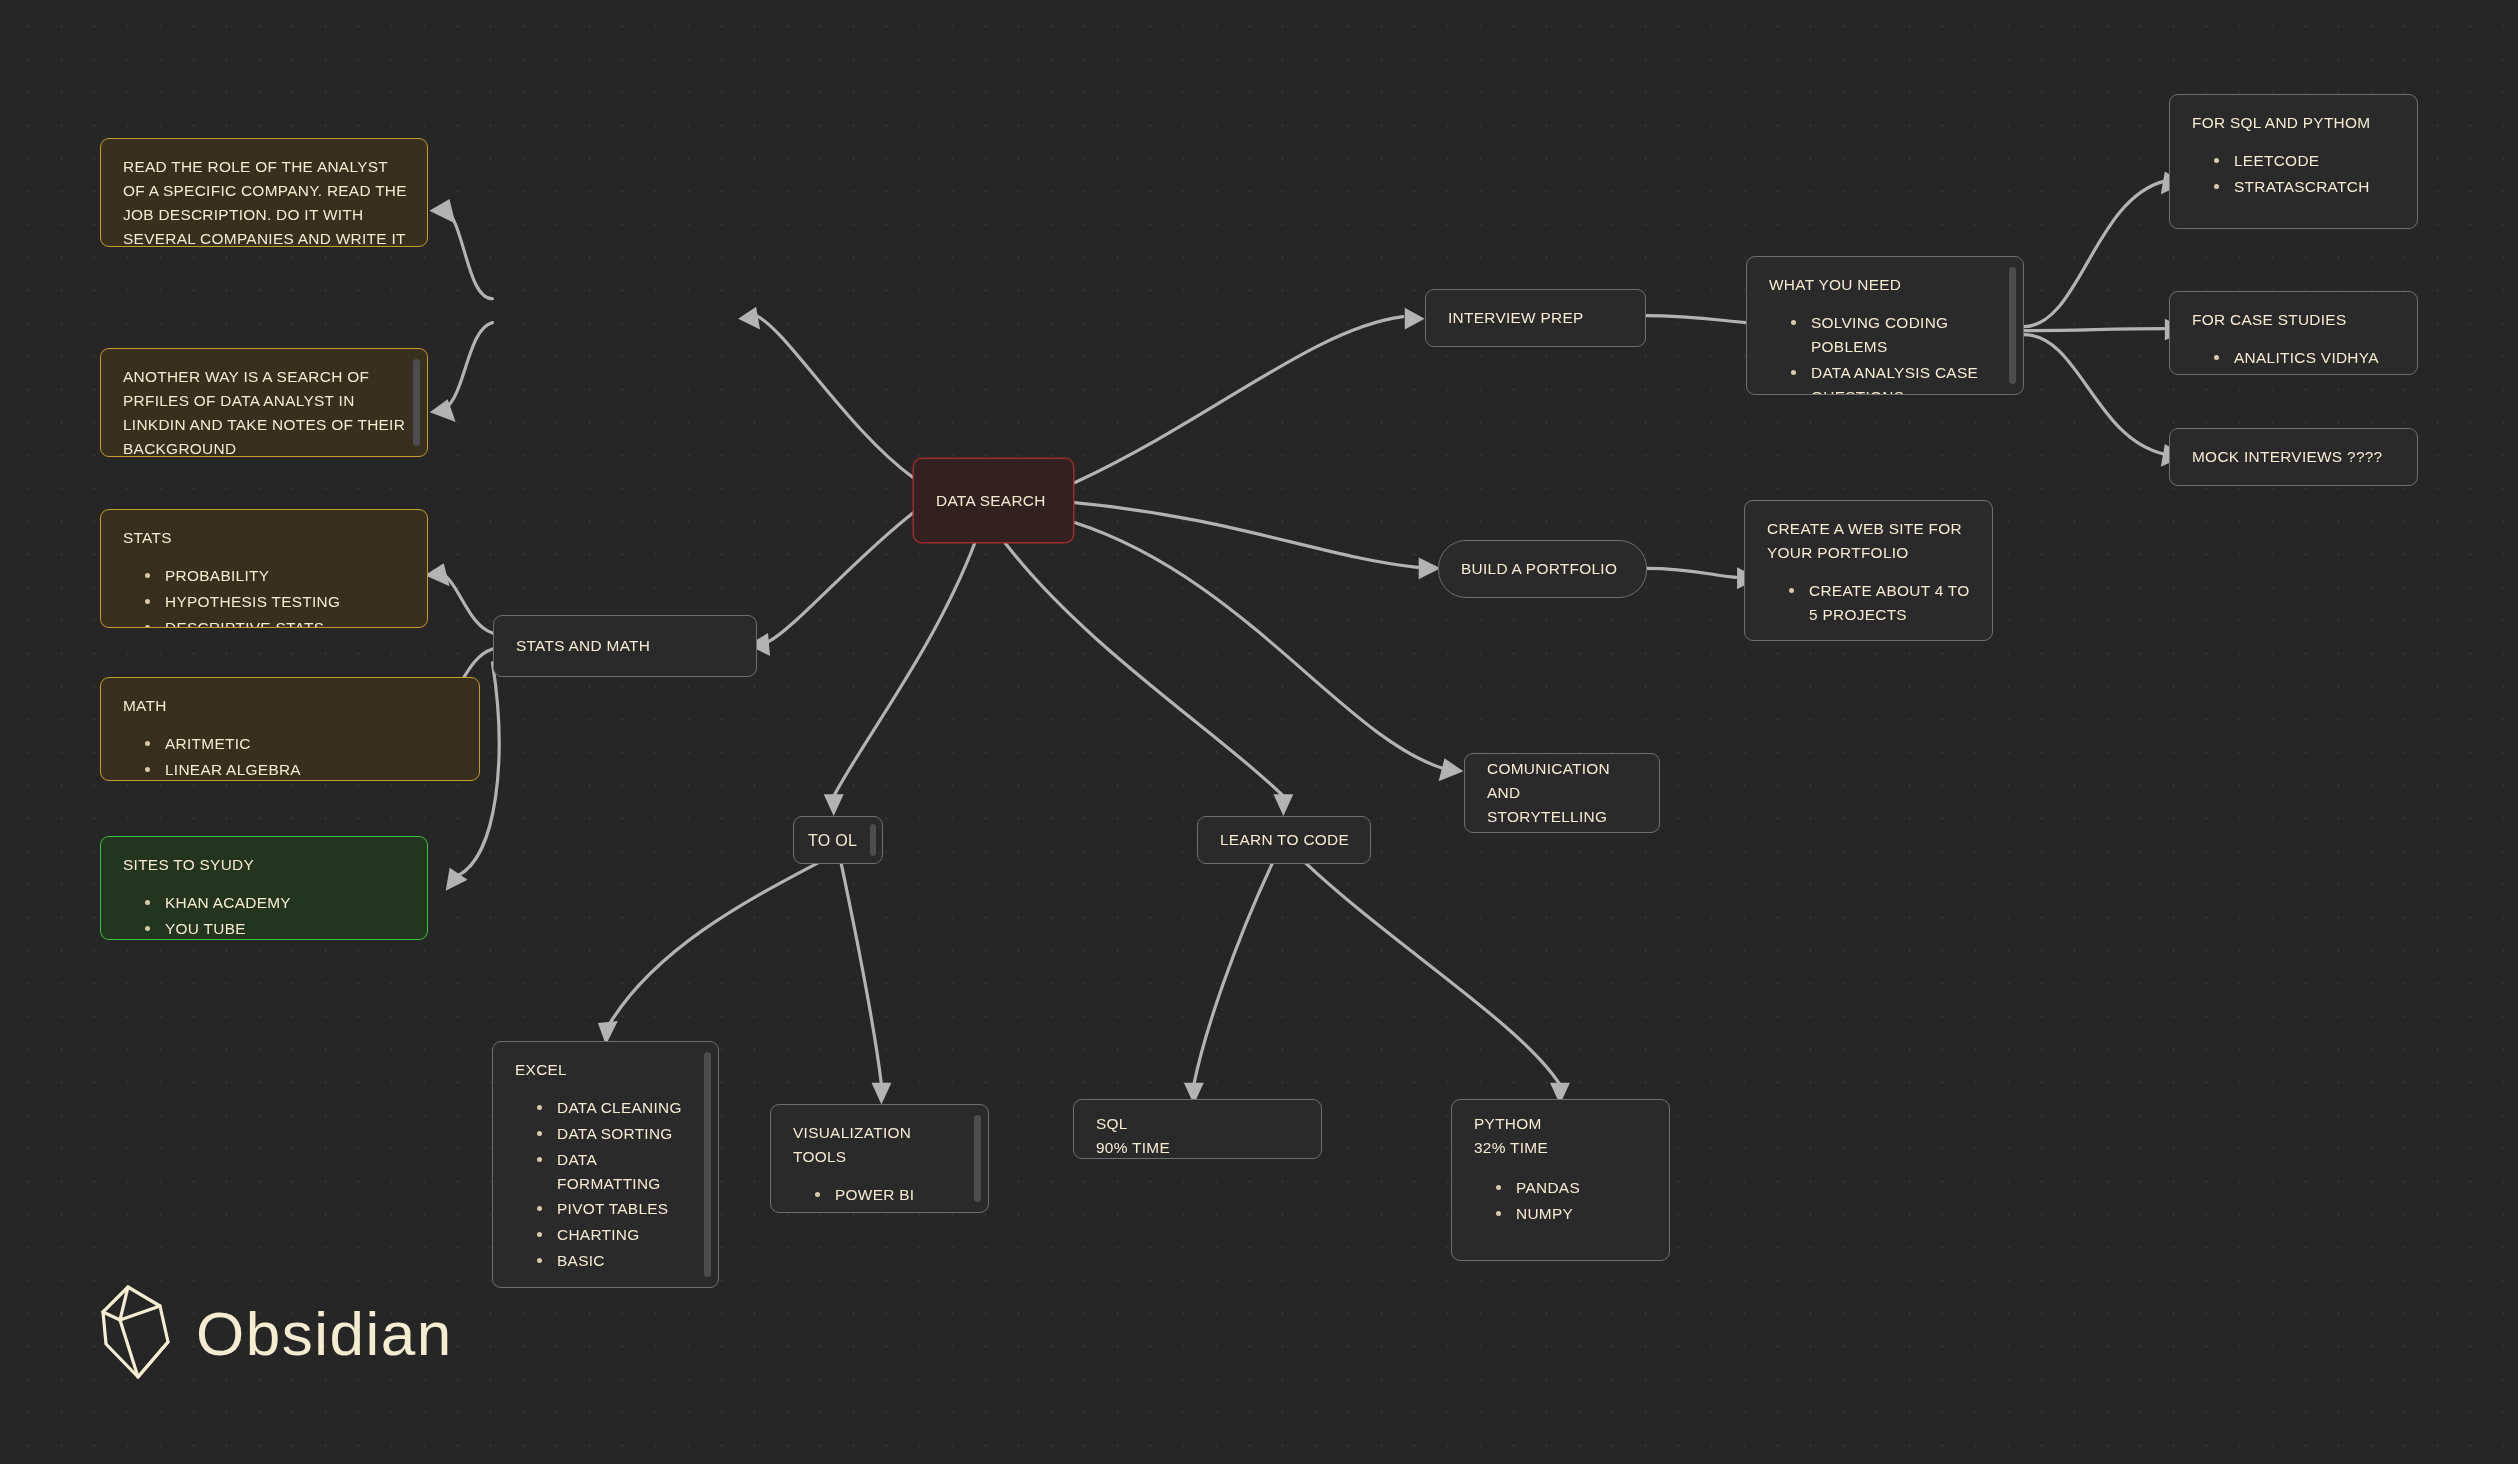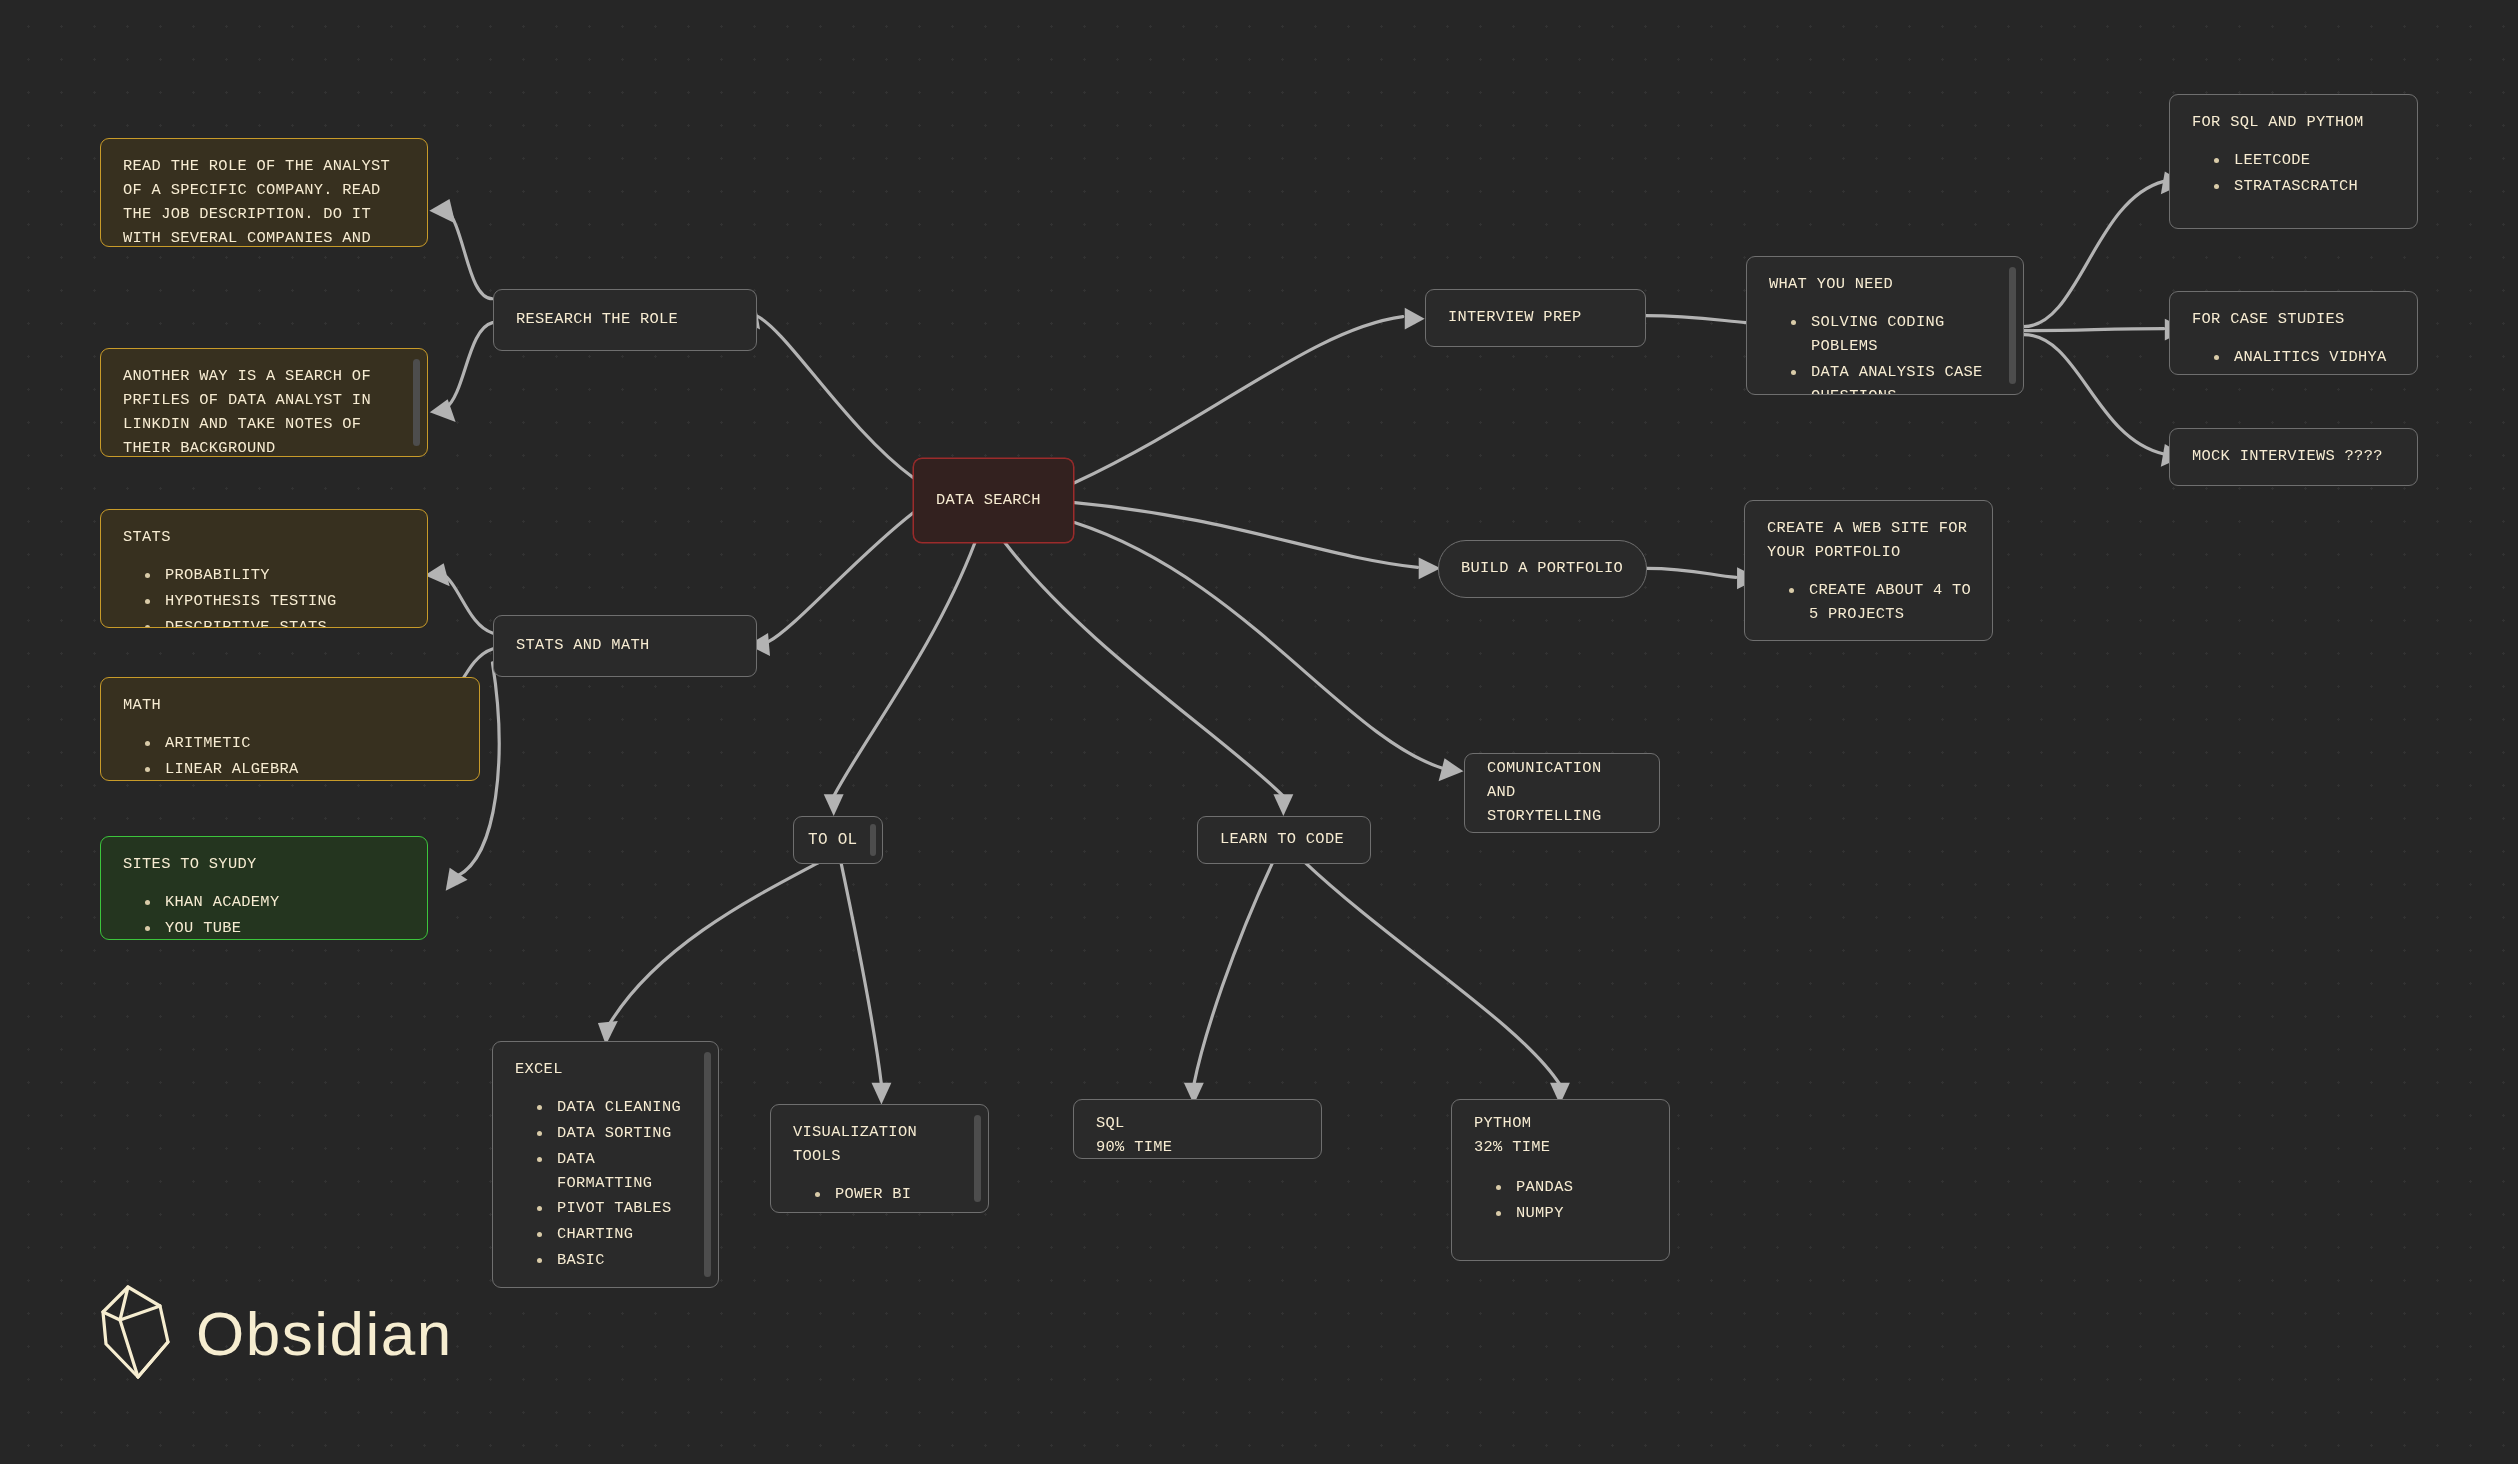--- a/index.html
+++ b/index.html
@@ -54,21 +54,20 @@
     z-index: 2;
     border: 1.6px solid #6f6f6f;
     border-radius: 9px;
     background: #2a2a2a;
     color: #f5e6c8;
     padding: 16px 20px 16px 22px;
     font-size: 15.4px;
     line-height: 1.55;
     letter-spacing: 0.3px;
     overflow: hidden;
-    font-family: Liberation Mono, monospace;
   }
 
   .node .title {
     color: #f7ecd2;
     white-space: pre-line;
   }
 
   .node ul {
     list-style: none;
     margin-top: 14px;
@@ -210,23 +209,20 @@
 
   <div class="node accent-yellow" style="left:100px; top:138px; width:328px; height:109px;">
     <div class="title">READ THE ROLE OF THE ANALYST OF A SPECIFIC COMPANY. READ THE JOB DESCRIPTION. DO IT WITH SEVERAL COMPANIES AND WRITE IT DOWN</div>
   </div>
 
   <div class="node accent-yellow" style="left:100px; top:348px; width:328px; height:109px;">
     <div class="title">ANOTHER WAY IS A SEARCH OF PRFILES OF DATA ANALYST IN LINKDIN AND TAKE NOTES OF THEIR BACKGROUND</div>
     <div class="scrollbar"></div>
   </div>
 
-  <div class="node" style="left:493px; top:289px; width:264px; height:62px; display:flex; align-items:center;">
-    <div class="title">RESEARCH THE ROLE</div>
-  </div>
 
   <div class="node accent-yellow" style="left:100px; top:509px; width:328px; height:119px;">
     <div class="title">STATS</div>
     <ul>
       <li>PROBABILITY</li>
       <li>HYPOTHESIS TESTING</li>
       <li>DESCRIPTIVE STATS</li>
     </ul>
   </div>
 

